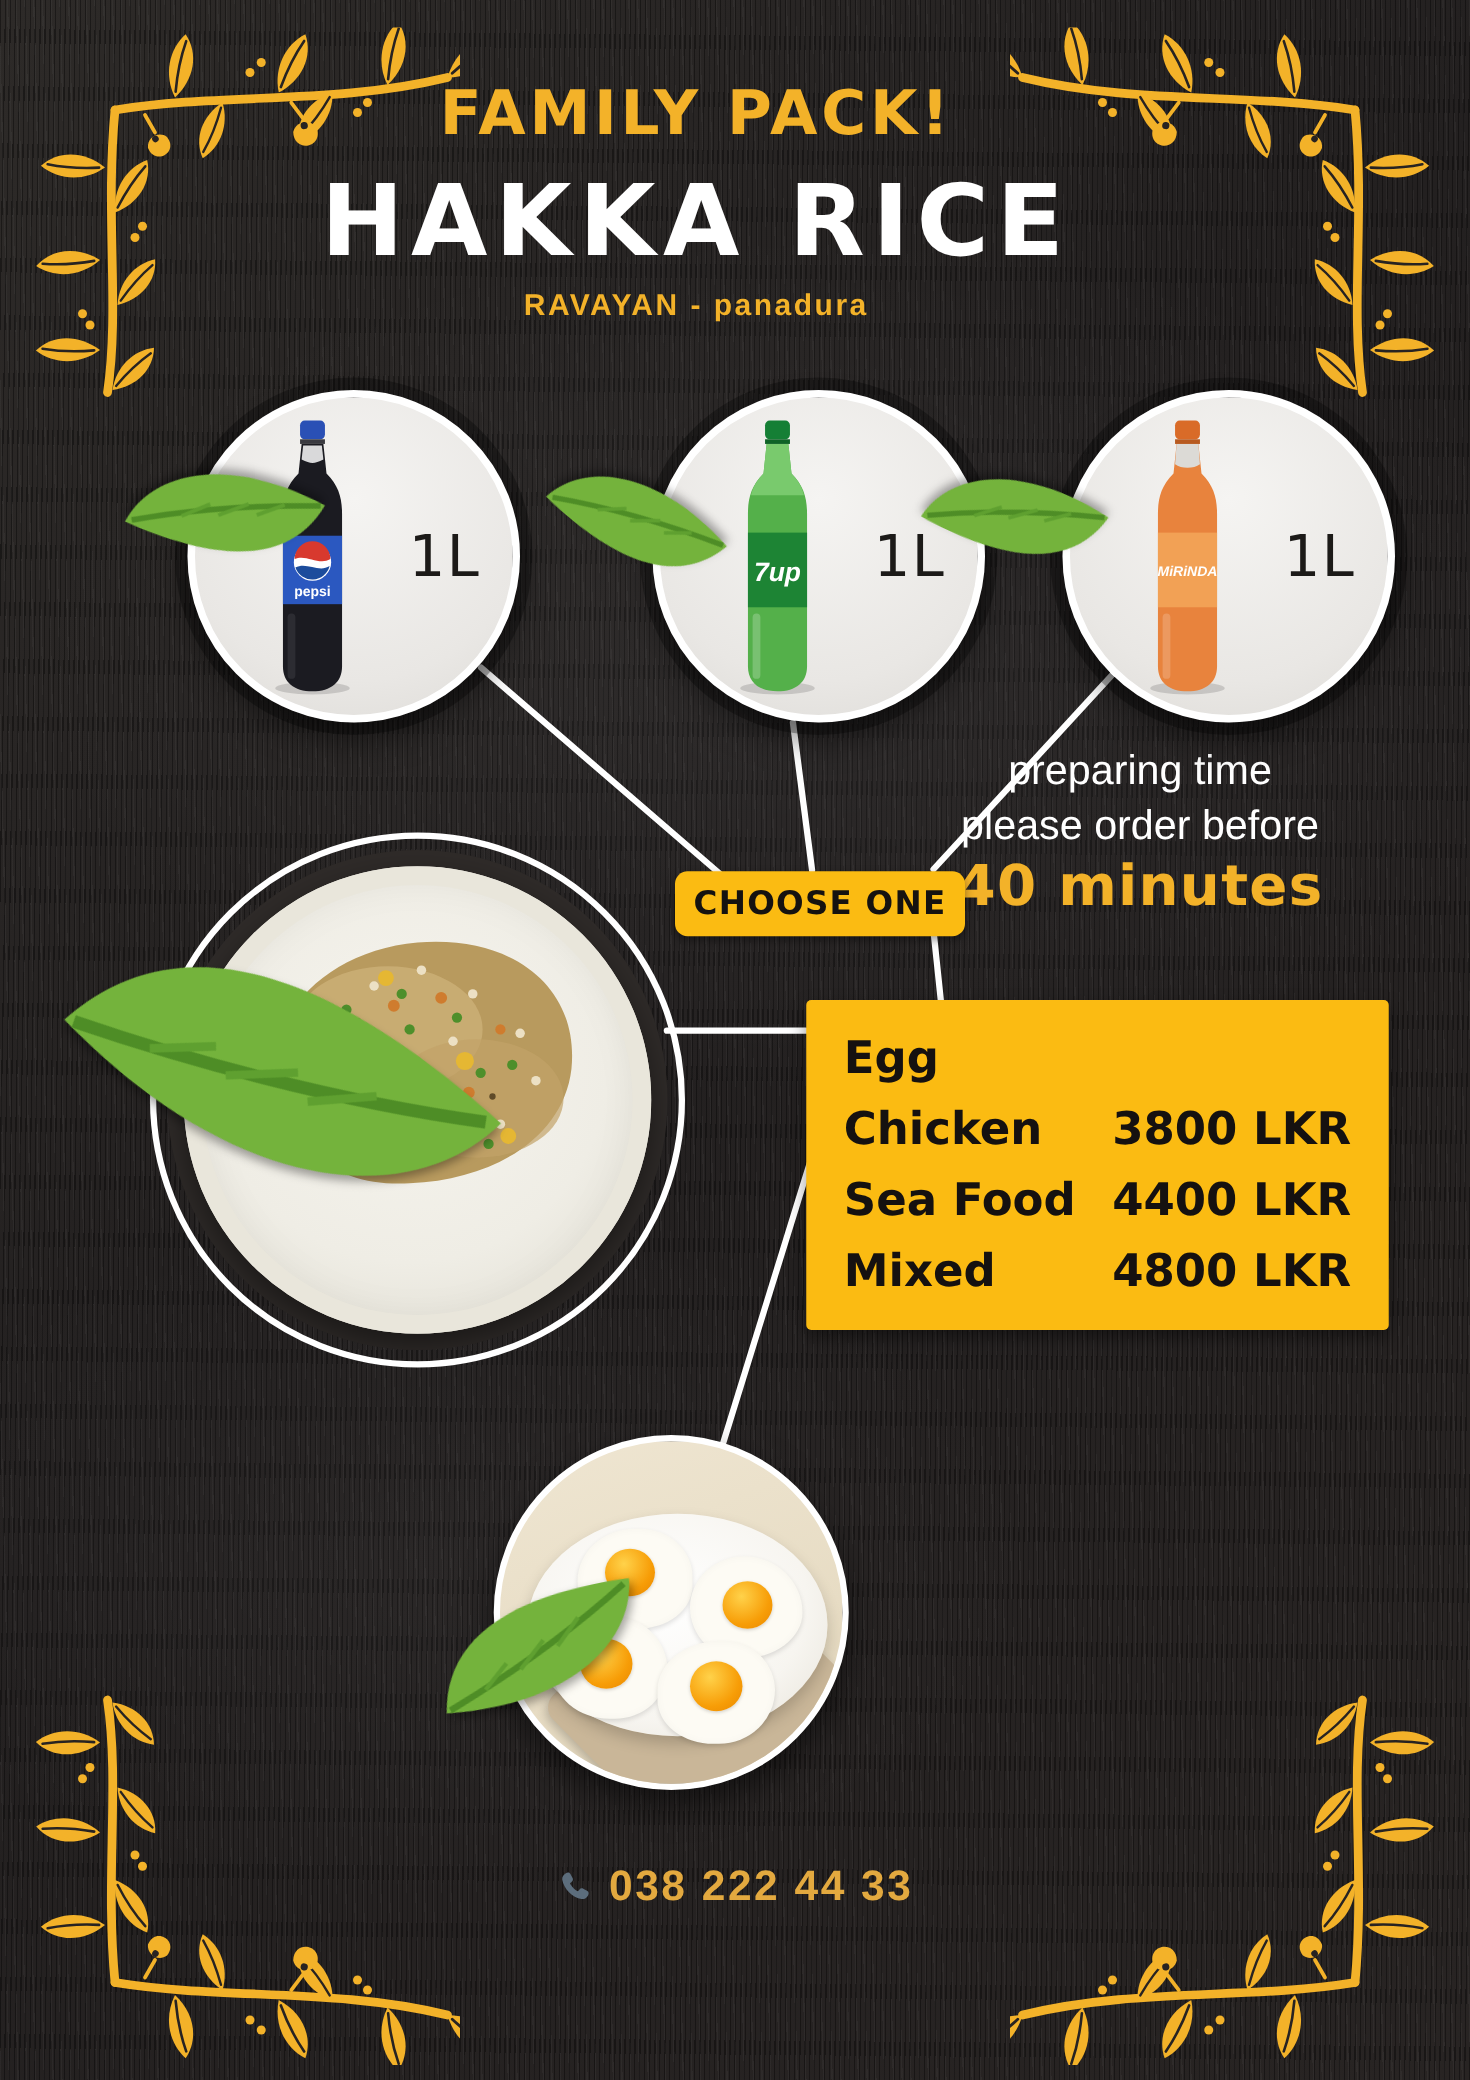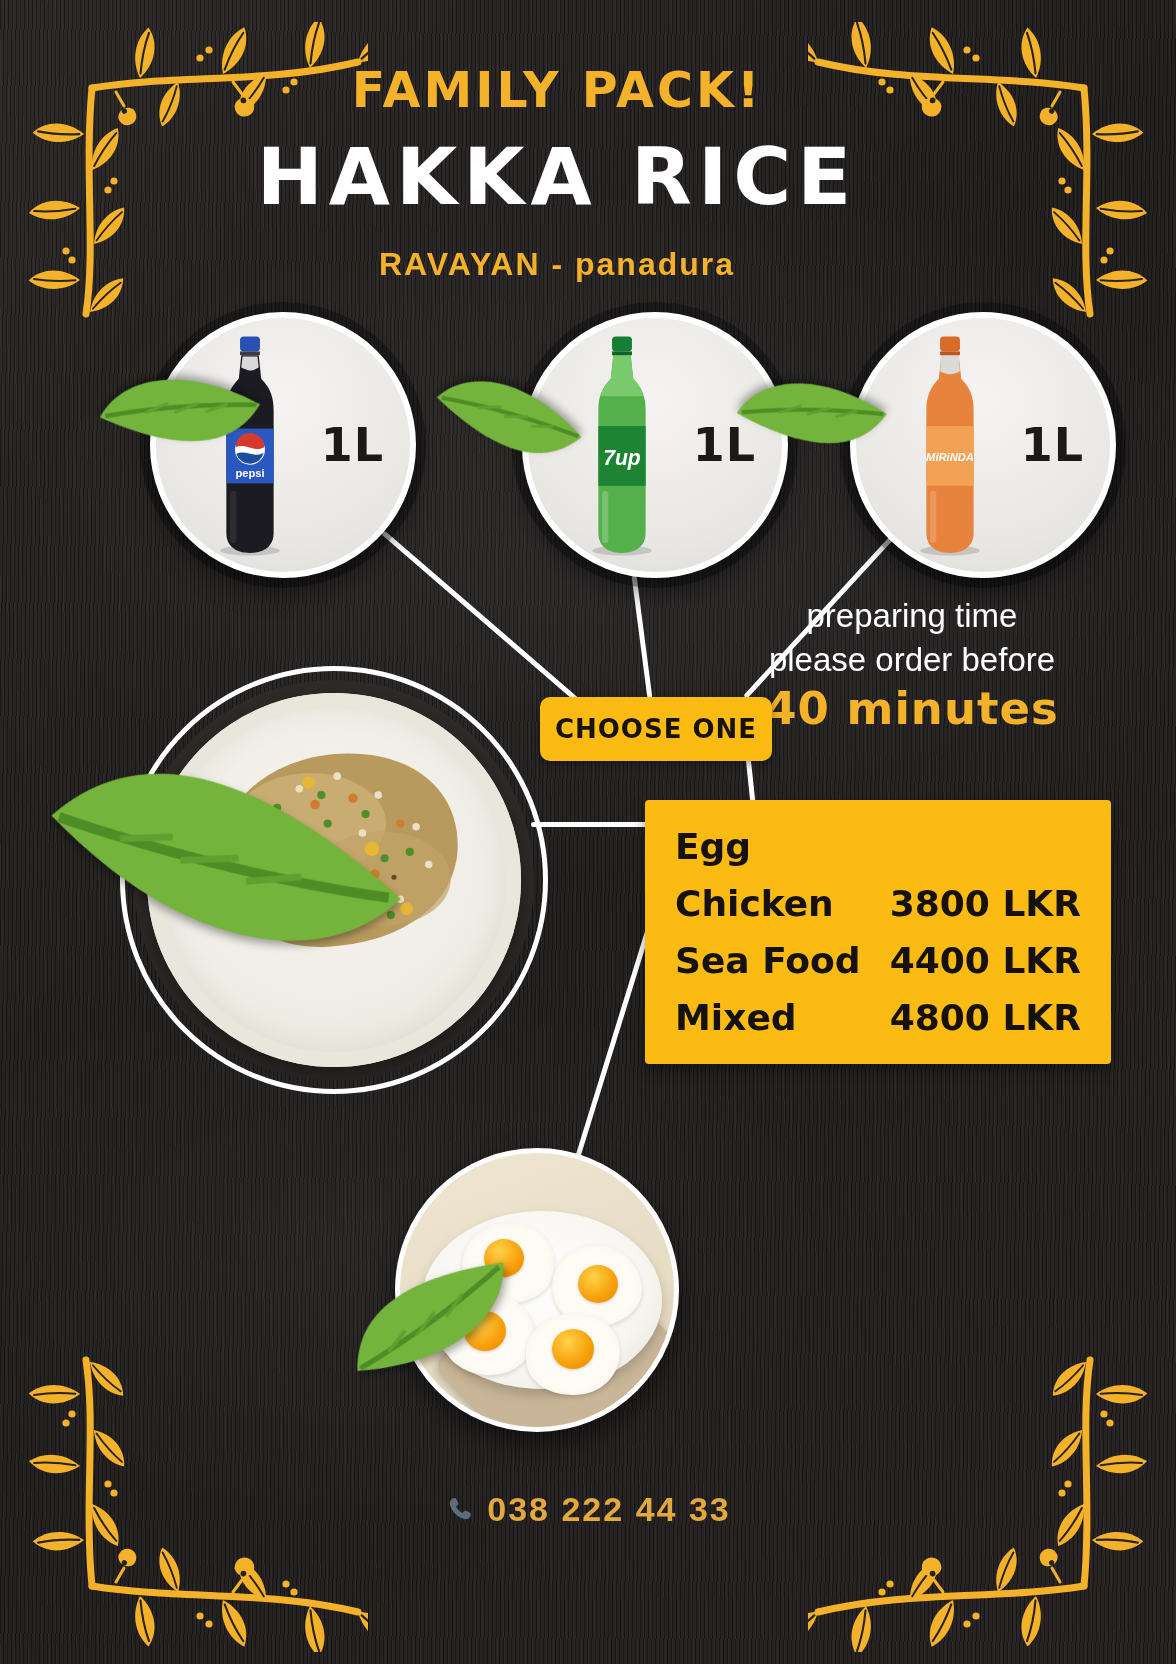--- a/index.html
+++ b/index.html
@@ -24,41 +24,41 @@
   }
   
   .corner{position:absolute;width:340px;height:300px;color:var(--accent);}
   .corner.tr{transform:scaleX(-1);}
   .corner.bl{transform:scaleY(-1);}
   .corner.br{transform:scale(-1,-1);}
   
   .header-wrap{position:absolute;left:0;top:62px;width:1114px;text-align:center;}
   .family-pack{font-family:"DejaVu Sans", sans-serif;font-size:49px;font-weight:600;color:var(--accent);letter-spacing:3px;}
   .main-title{font-family:"DejaVu Sans", sans-serif;font-size:79px;font-weight:800;color:var(--white);letter-spacing:6px;margin-top:12px;}
-  .subtitle{font-size:32px;font-weight:600;color:var(--accent);letter-spacing:2px;margin-top:23px;}
+  .subtitle{font-size:24px;font-weight:600;color:var(--accent);letter-spacing:2px;margin-top:8px;}
   
   .drink-circle{
     position:absolute;width:266px;height:266px;border-radius:50%;
     border:6px solid #fff;
     background:radial-gradient(circle at 50% 32%, #f5f4f2 0%, #e9e7e4 68%, #dddbd7 100%);
     box-shadow:0 0 0 10px rgba(0,0,0,0.30), 0 14px 26px rgba(0,0,0,0.45);
     z-index:3;
   }
   .drink-circle .bottle{position:absolute;left:52px;top:16px;width:84px;height:224px;}
   .size-label{
     position:absolute;right:26px;top:50%;transform:translateY(-50%);
-    font-family:"DejaVu Sans", sans-serif;font-size:46px;font-weight:700;color:#1c1a18;letter-spacing:1px;
+    font-family:"DejaVu Sans", sans-serif;font-size:46px;font-weight:400;color:#1c1a18;letter-spacing:1px;
   }
   
   .leaf{position:absolute;z-index:5;filter:drop-shadow(2px 4px 4px rgba(0,0,0,0.35));}
   
   .line{position:absolute;height:5px;background:#fff;border-radius:3px;transform-origin:0 50%;z-index:2;}
   
   .choose-badge{
-    position:absolute;left:540px;top:697px;width:232px;height:64px;z-index:4;
+    position:absolute;left:540px;top:697px;width:232px;height:52px;z-index:4;
     background:var(--accent-box);border-radius:10px;
     display:flex;align-items:center;justify-content:center;
     font-family:"DejaVu Sans", sans-serif;font-size:26px;font-weight:800;color:#151210;letter-spacing:1px;
     box-shadow:0 3px 8px rgba(0,0,0,0.4);
   }
   
   .prep-wrap{position:absolute;left:712px;top:594px;width:400px;text-align:center;z-index:1;}
   .prep-line{font-size:33px;font-weight:400;color:var(--white);line-height:44px;}
   .prep-highlight{font-family:"DejaVu Sans", sans-serif;font-size:45px;font-weight:800;color:var(--accent);margin-top:0;letter-spacing:1px;}
   

